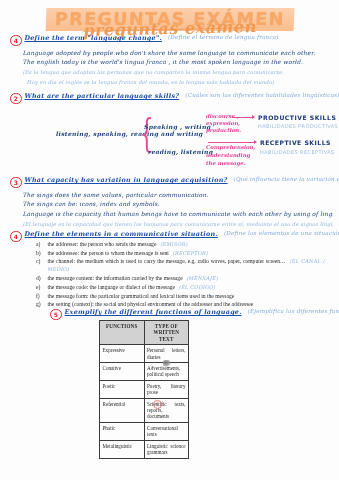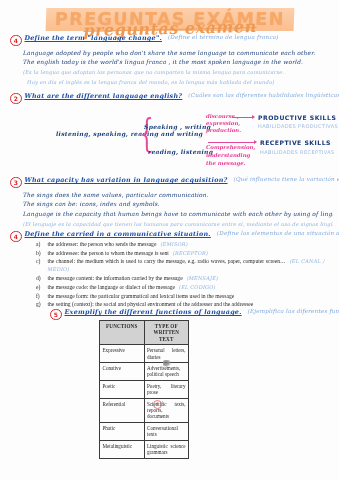--- a/index.html
+++ b/index.html
@@ -184,21 +184,21 @@
       <div class="hand">Language adopted by people who don't share the same language to communicate each other.</div>
       <div class="hand">The english today is the world's lingua franca , it the most spoken language in the world.</div>
       <div class="hand-es">(Es la lengua que adoptan las personas que no comparten la misma lengua para comunicarse.</div>
       <div class="hand-es" style="margin-left:4px;">Hoy en día el inglés es la lengua franca del mundo, es la lengua más hablada del mundo)</div>
     </div>
   </div>
 
   <div class="q" style="top:92px;">
     <div class="q-head">
       <span class="qnum">2</span>
-      <span class="q-en">What are the different language english?</span>
+      <span class="q-en">What are the particular language skills?</span>
       <span class="q-es">(Cuáles son las diferentes habilidades lingüísticas)</span>
     </div>
   </div>
 
   <div id="q2-diagram">
     <div class="skills-left">listening, speaking, reading and writing</div>
     <div class="brace">{</div>
 
     <div class="pair" style="left:134px;top:9px;">
       <span class="label">Speaking , writing</span>
@@ -231,21 +231,21 @@
       <div class="hand">The sings does the same values, particular communication.</div>
       <div class="hand">The sings can be: icons, index and symbols.</div>
       <div class="hand">Language is the capacity that human beings have to communicate with each other by using of linguistics sings.</div>
       <div class="hand-es">(El lenguaje es la capacidad que tienen los humanos para comunicarse entre sí, mediante el uso de signos lingüísticos)</div>
     </div>
   </div>
 
   <div class="q" style="top:230px;">
     <div class="q-head">
       <span class="qnum">4</span>
-      <span class="q-en">Define the carried in a communicative situation.</span>
+      <span class="q-en">Define the elements in a communicative situation.</span>
       <span class="q-es">(Define los elementos de una situación de comunicación)</span>
     </div>
   </div>
 
   <div id="q4-list">
     <div class="li">
       <span class="mk">a)</span>
       <span class="tx"><span>the addresser: the person who sends the message</span><span class="inline-es">(EMISOR)</span></span>
     </div>
     <div class="li">

